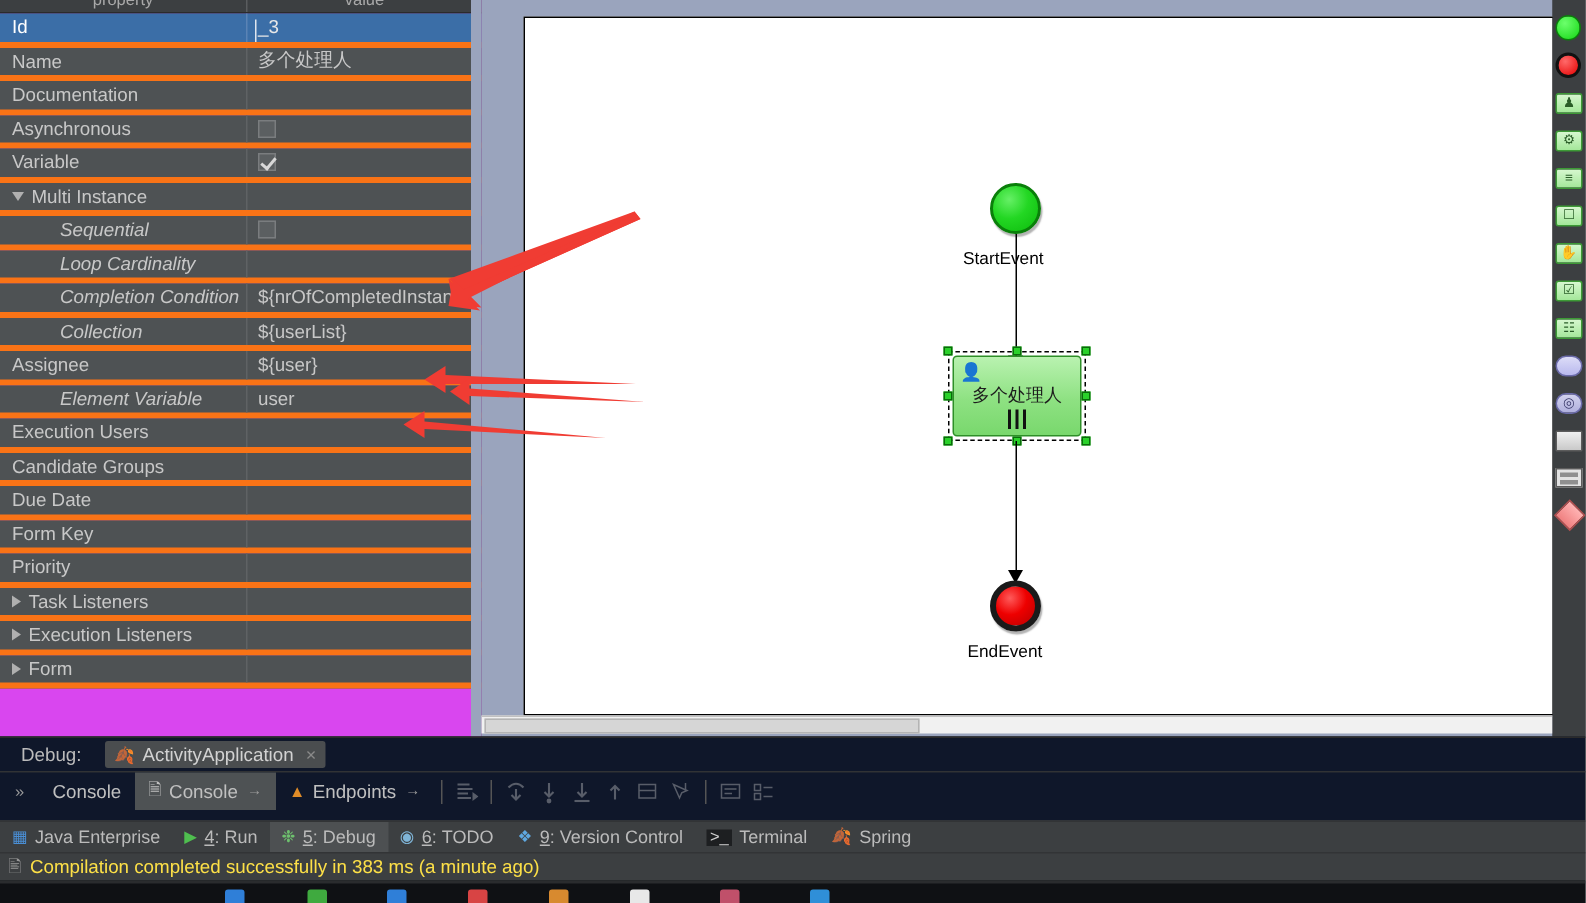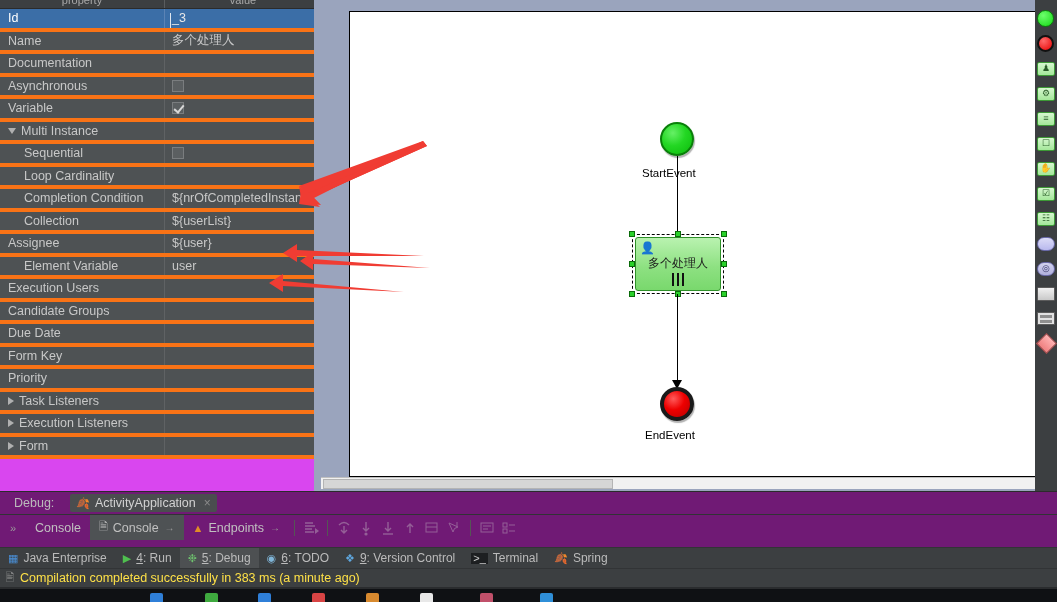--- a/index.html
+++ b/index.html
@@ -63,21 +63,21 @@
   .pcell-val {
     flex: 1;
     display: flex; align-items: center;
     padding-left: 7px;
     color: #c8c8c8;
     font-size: 12.5px;
     white-space: nowrap;
     overflow: hidden;
   }
   .prow.sel .pcell-val { color: #e8e8e8; }
-  .indent-1 { padding-left: 24px; }
+  .indent-1 { padding-left: 40px; font-style: italic; }
 
   .tri {
     display: inline-block;
     width: 0; height: 0;
     margin-right: 5px;
     flex: none;
   }
   .tri-down {
     border-left: 4.5px solid transparent;
     border-right: 4.5px solid transparent;
@@ -260,21 +260,21 @@
   .pal-lines { width: 18px; height: 13px; margin-top: 2px; border:1px solid #5c5c5c; background:#e2e2e2; }
   .pal-lines i { display:block; height:3px; background:#8f8f8f; margin:2px 2px 0 2px; }
 
   
   .ann-arrow { position: absolute; pointer-events: none; }
 
   
   #debug-panel {
     position: absolute; left: 0; top: 491px;
     width: 1057px; height: 56px;
-    background: #701a75;
+    background: #0f172a;
     border-top: 1px solid #2b2b2b;
   }
   #debug-title {
     position: absolute; left: 0; top: 0;
     width: 1057px; height: 23px;
     display: flex; align-items: center;
     padding-left: 14px;
     border-bottom: 1px solid #313335;
   }
   #debug-title .lbl { font-size: 12.5px; color: #bbbbbb; margin-right: 16px; }

